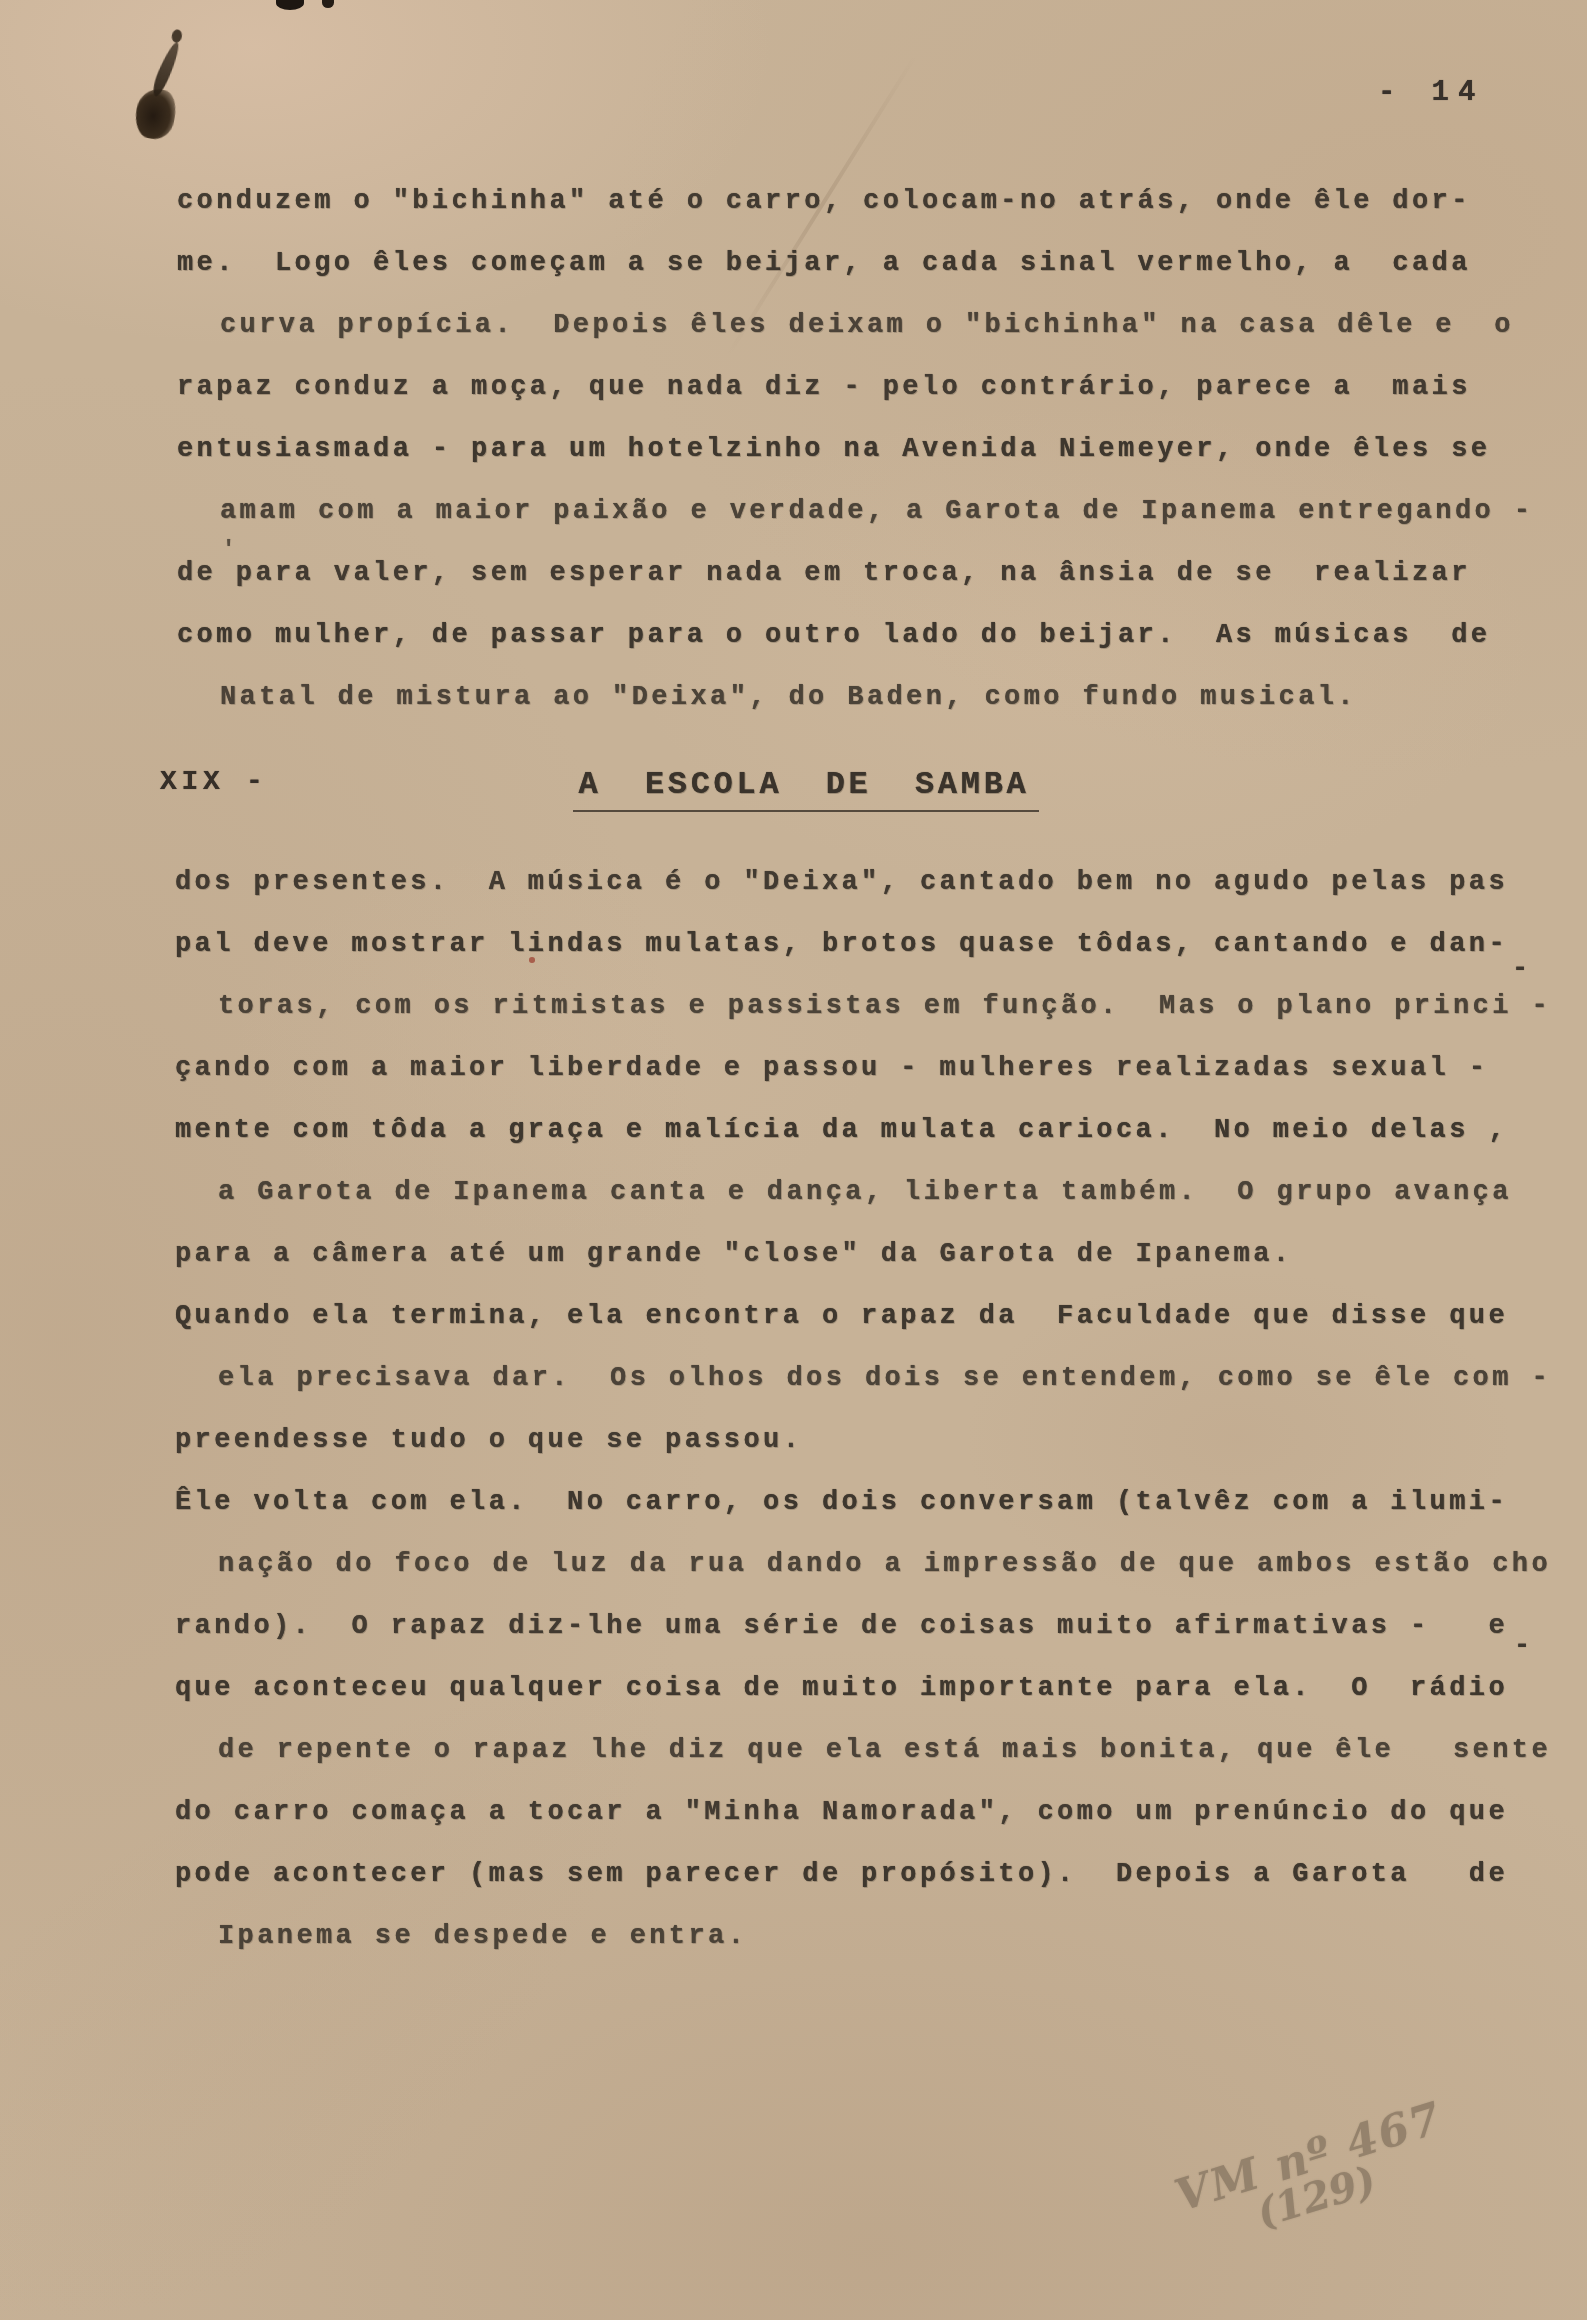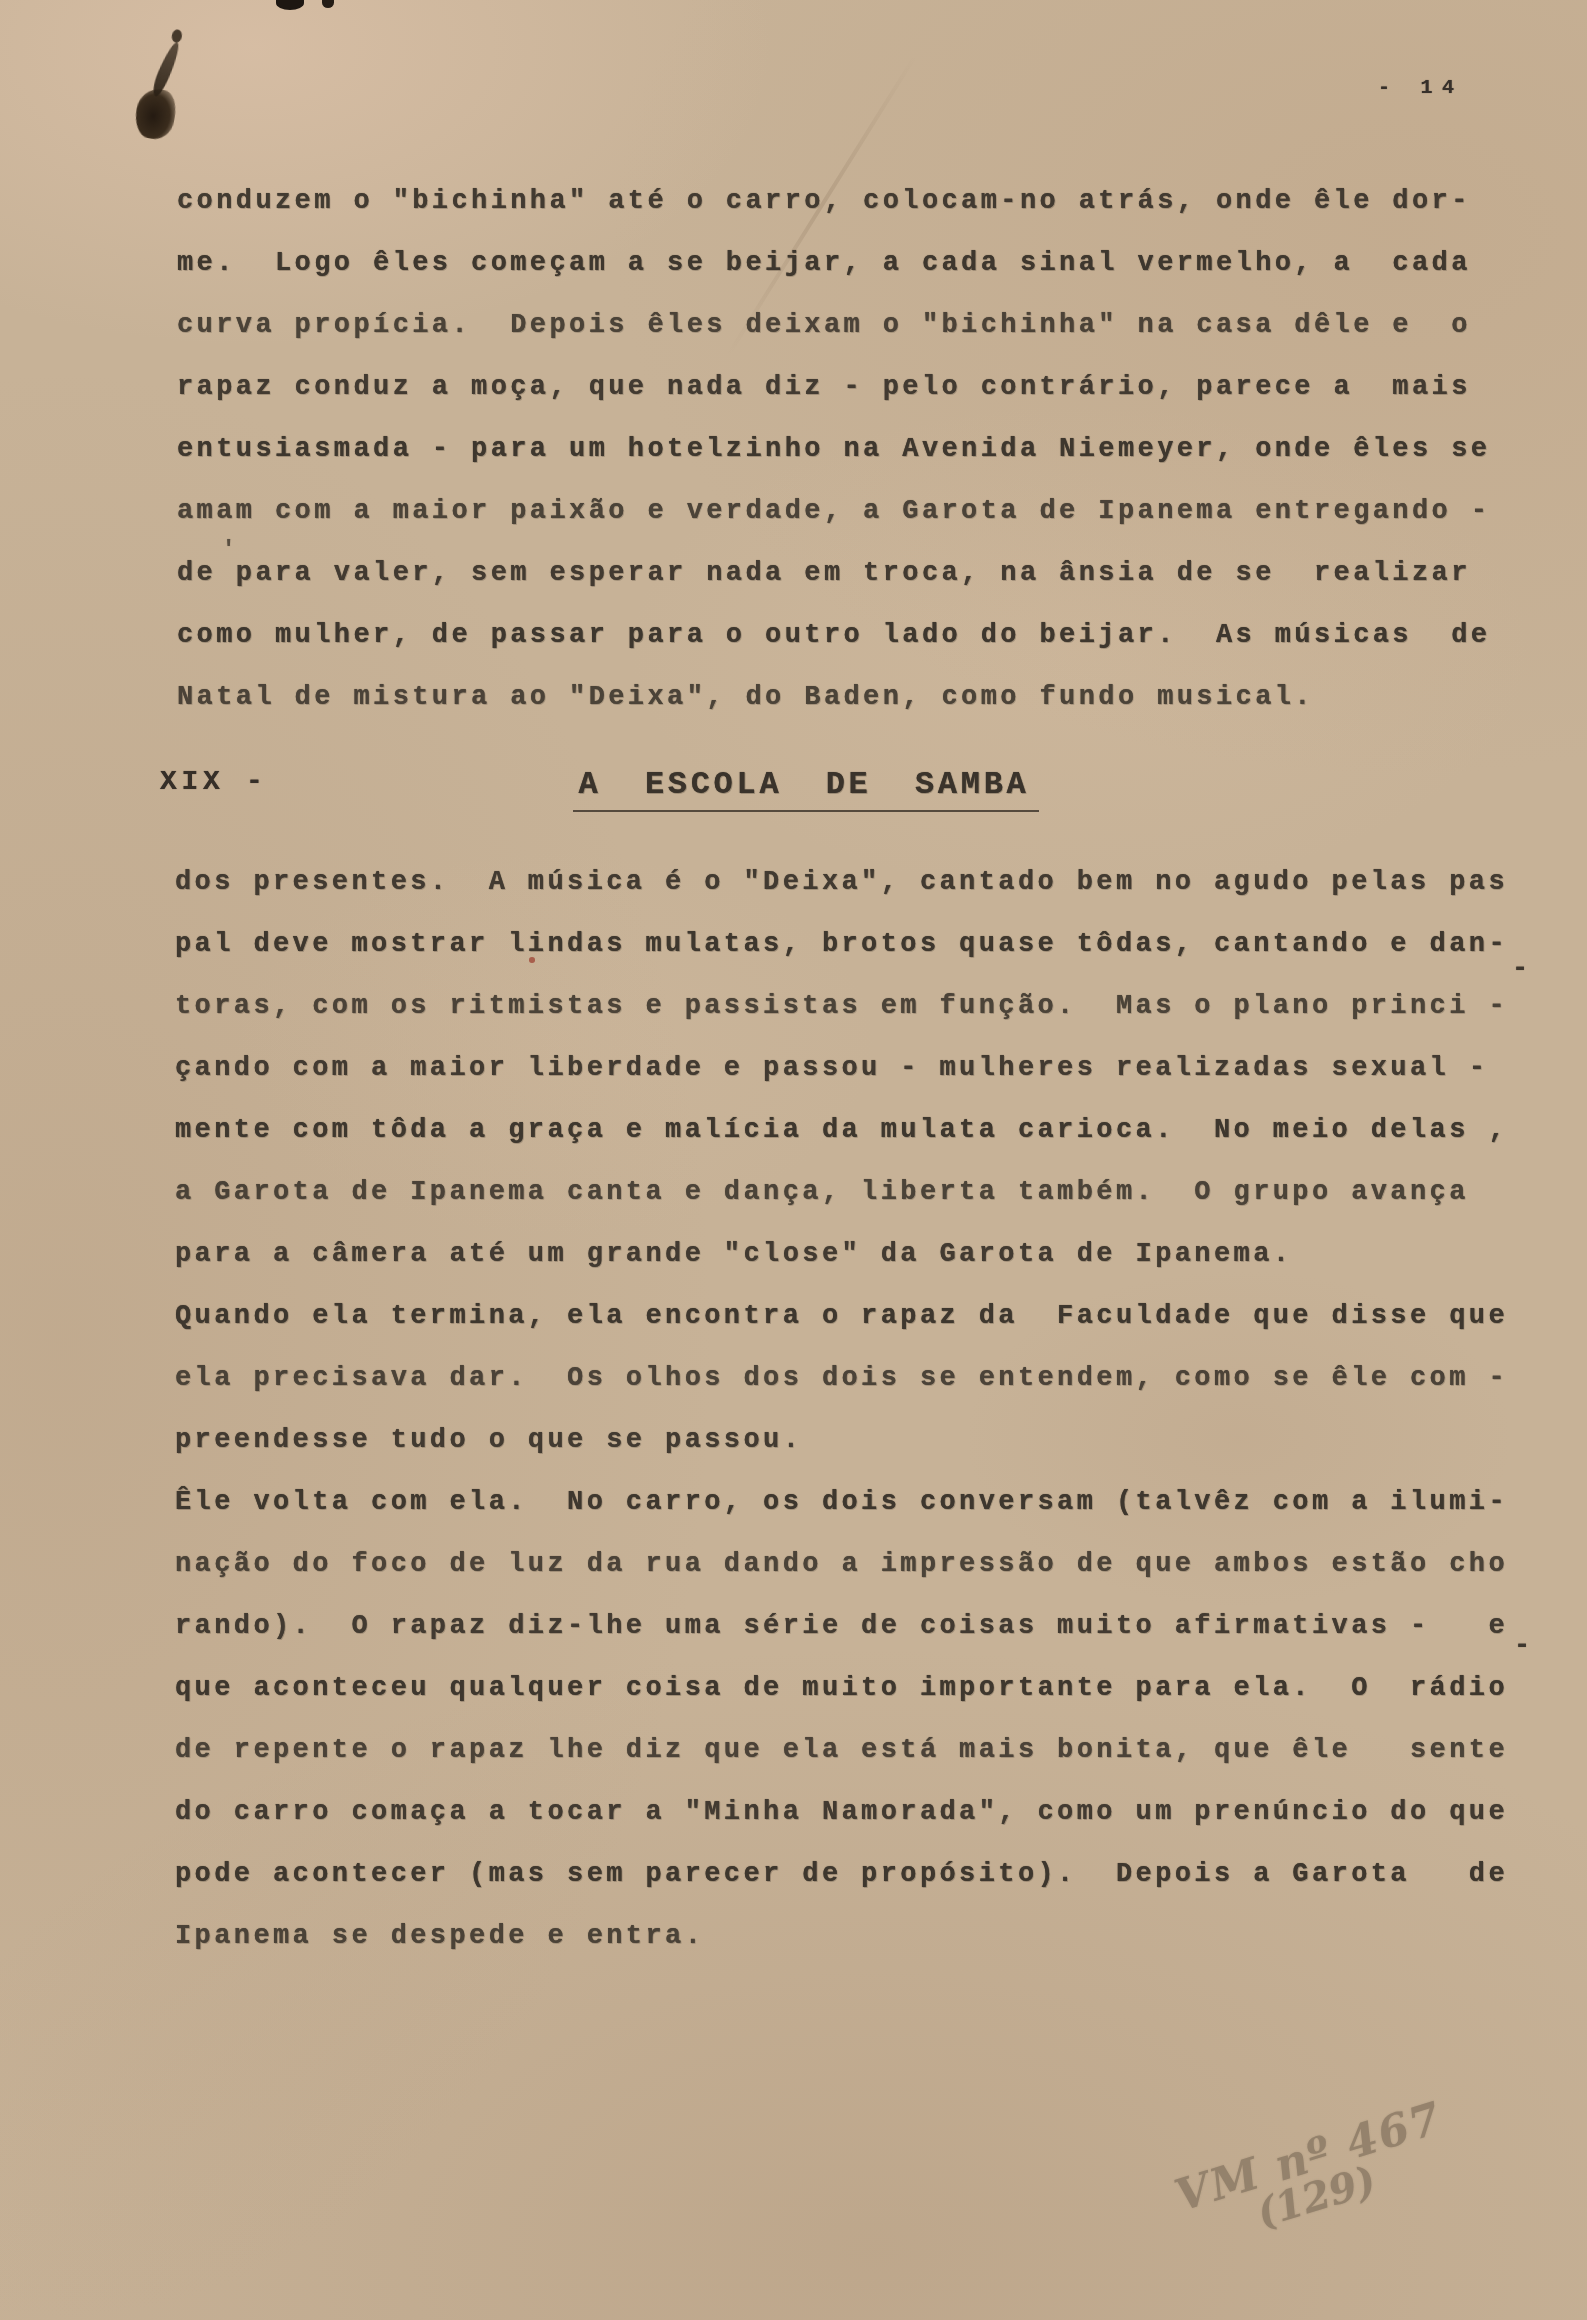--- a/index.html
+++ b/index.html
@@ -26,31 +26,31 @@
   
   .tline {
     white-space: pre;
     font-size: 27px;
     font-weight: 700;
     letter-spacing: 3.4px;
     line-height: 62px;
     color: #3e372e;
     text-shadow: 0 0 0.9px rgba(58,50,40,0.85), 0.9px 0.9px 0.6px rgba(58,50,40,0.22);
   }
-  .tline:nth-child(3n)   { opacity: 0.90; }
+  .tline:nth-child(3n)   { opacity: 0.90; margin-left: 43px; }
   .tline:nth-child(3n+1) { opacity: 0.97; }
   .tline:nth-child(4n+2) { filter: blur(0.2px); font-family: Liberation Mono, monospace; }
   .p1 { position: absolute; left: 177px; top: 170px; }
   .p2 { position: absolute; left: 175px; top: 851px; }
 
   .pagenum {
     position: absolute;
     left: 1378px;
     top: 76px;
-    font-size: 20px;
+    font-size: 29px;
     font-weight: 700;
     letter-spacing: 9.3px;
     color: #37302a;
     white-space: pre;
     text-shadow: 0 0 0.9px rgba(55,48,42,0.9);
   }
 
   .sec { position: absolute; top: 766px; left: 0; width: 1482px; height: 65px; }
   .sec-marker {
     position: absolute;

